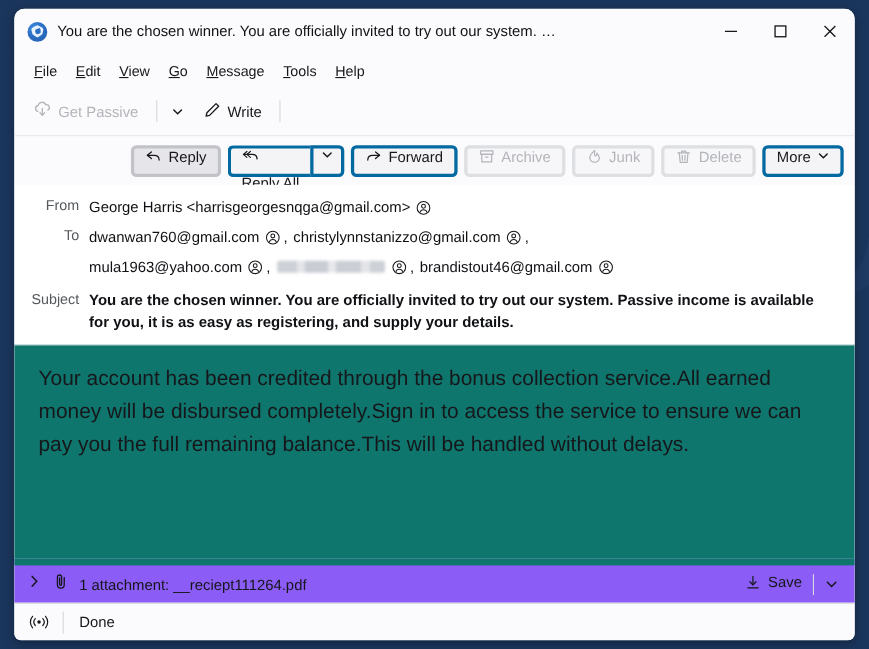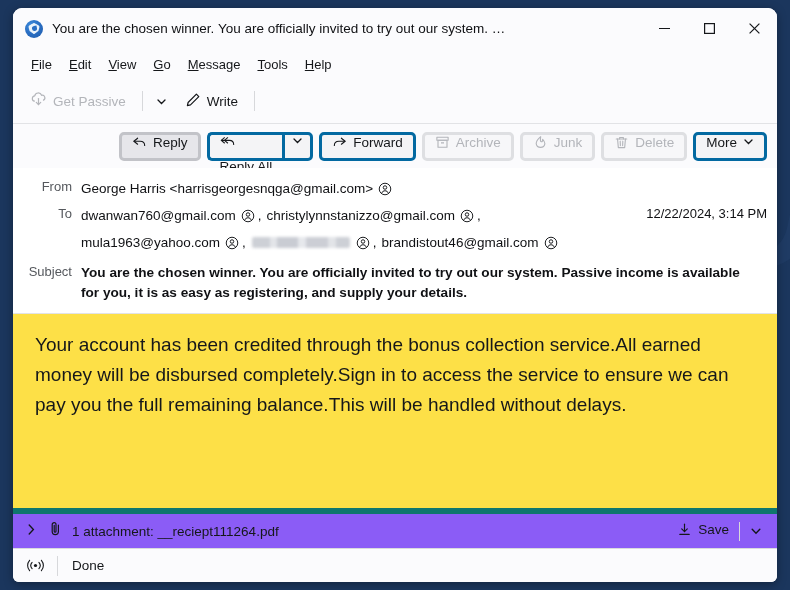--- a/index.html
+++ b/index.html
@@ -173,21 +173,21 @@
     border-radius: 2px;
     background: linear-gradient(90deg,#cdd0d6 0 18%,#e3e5e9 18% 26%,#c9ccd3 26% 47%,#e6e8ec 47% 55%,#ccced5 55% 78%,#e2e4e8 78% 86%,#cdd0d6 86% 100%);
     filter: blur(1.4px); vertical-align: middle; margin: 0 1px;
   }
   .subjval { font-size: 13.6px; font-weight: 700; color: #101114; line-height: 20px; }
 
   
   .bodyarea {
     flex: 1 1 auto;
     border-top: 1px solid #e2e3e6;
-    background: #fde047;
+    background: #0f766e;
     padding: 16px 22px;
     overflow: hidden;
   }
   .bodytext {
     font-size: 19px; color: #15171a; line-height: 30px;
   }
 
   
   .attachbar {
     height: 40px; min-height: 40px;
@@ -413,21 +413,20 @@
           <span class="pic">
             <svg width="14" height="14" viewBox="0 0 16 16" fill="none" stroke="#15171a" stroke-width="1.1">
                 <circle cx="8" cy="8" r="6.6"></circle>
                 <circle cx="8" cy="6.3" r="2"></circle>
                 <path d="M4.3 12.6a3.9 3.9 0 0 1 7.4 0"></path>
               </svg>
           </span>
           <span class="sep">,</span>
         </span>
       </div>
-      <div class="datecell">12/22/2024, 3:14 PM</div>
     </div>
 
     <div class="hrow">
       <div class="hlabel"></div>
       <div class="hval wrap">
         <span class="recip">
           <span>mula1963@yahoo.com</span>
           <span class="pic">
             <svg width="14" height="14" viewBox="0 0 16 16" fill="none" stroke="#15171a" stroke-width="1.1">
                 <circle cx="8" cy="8" r="6.6"></circle>

